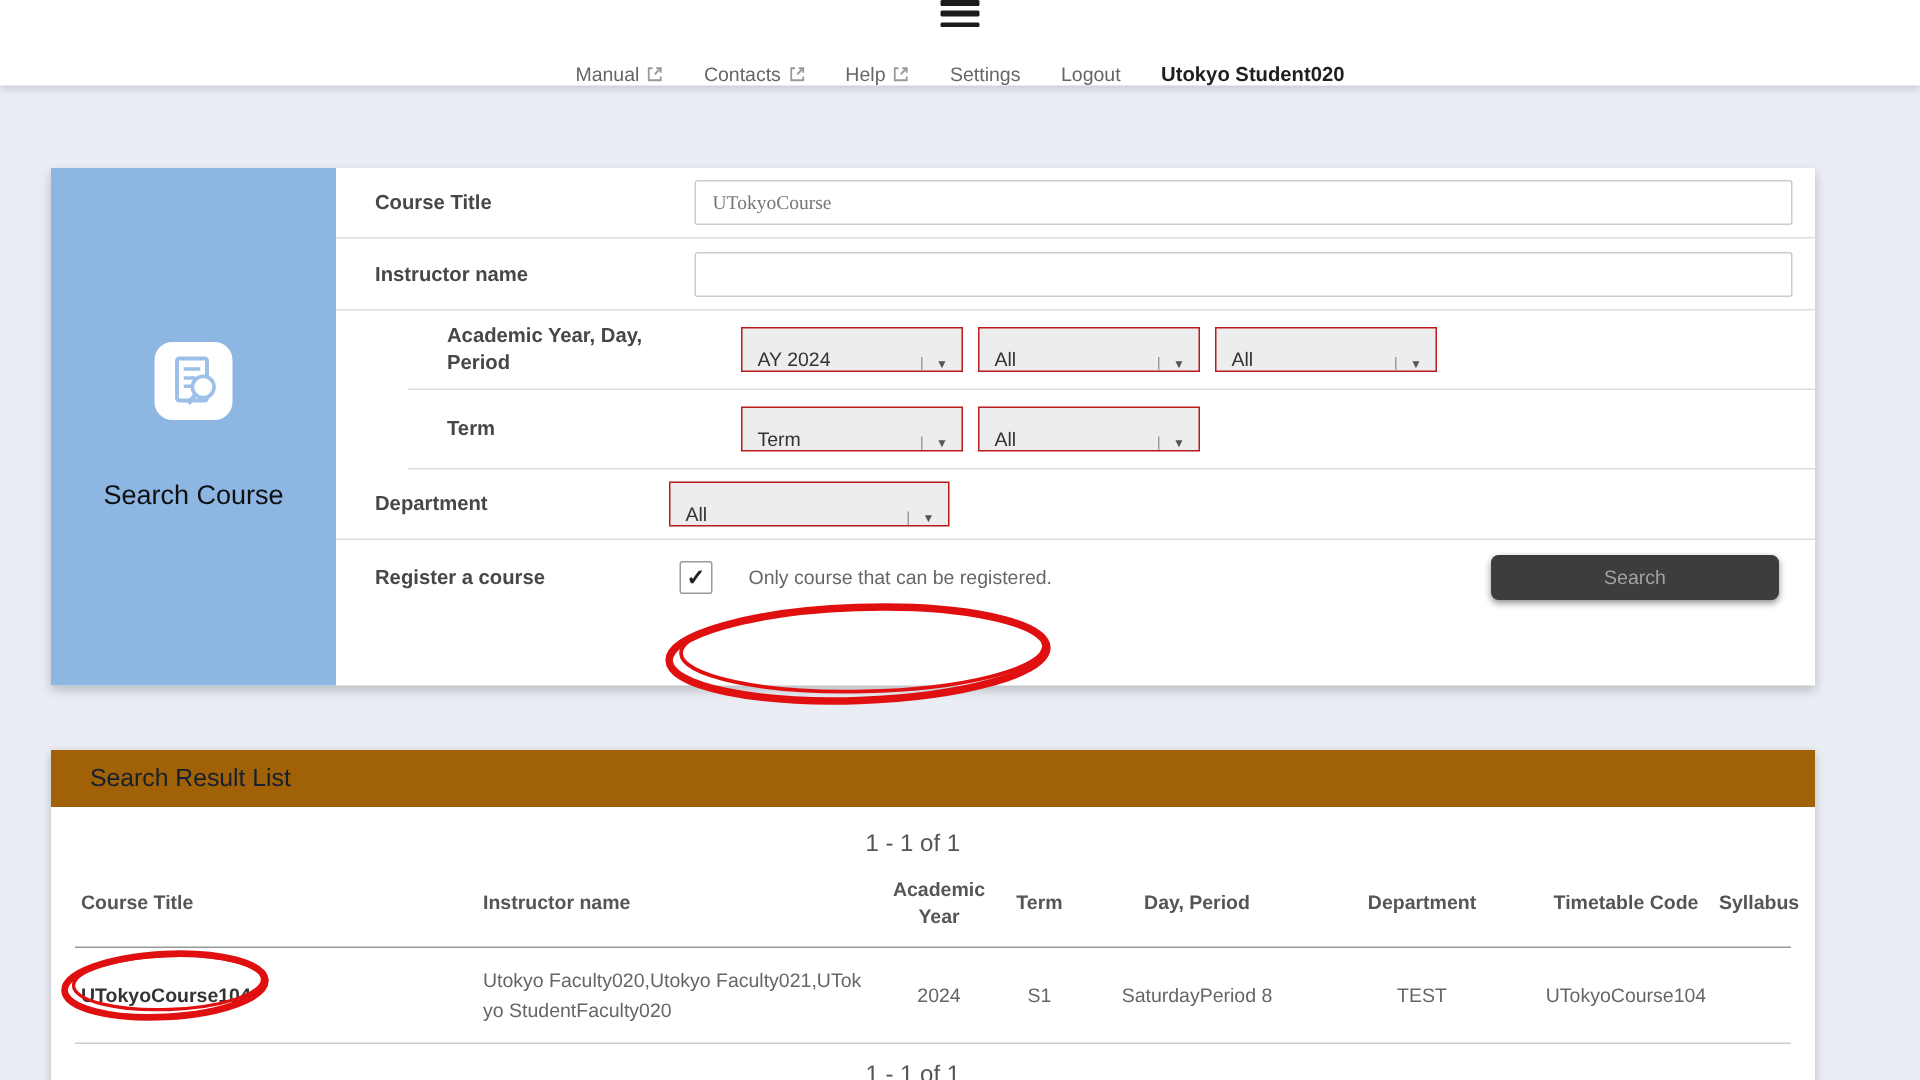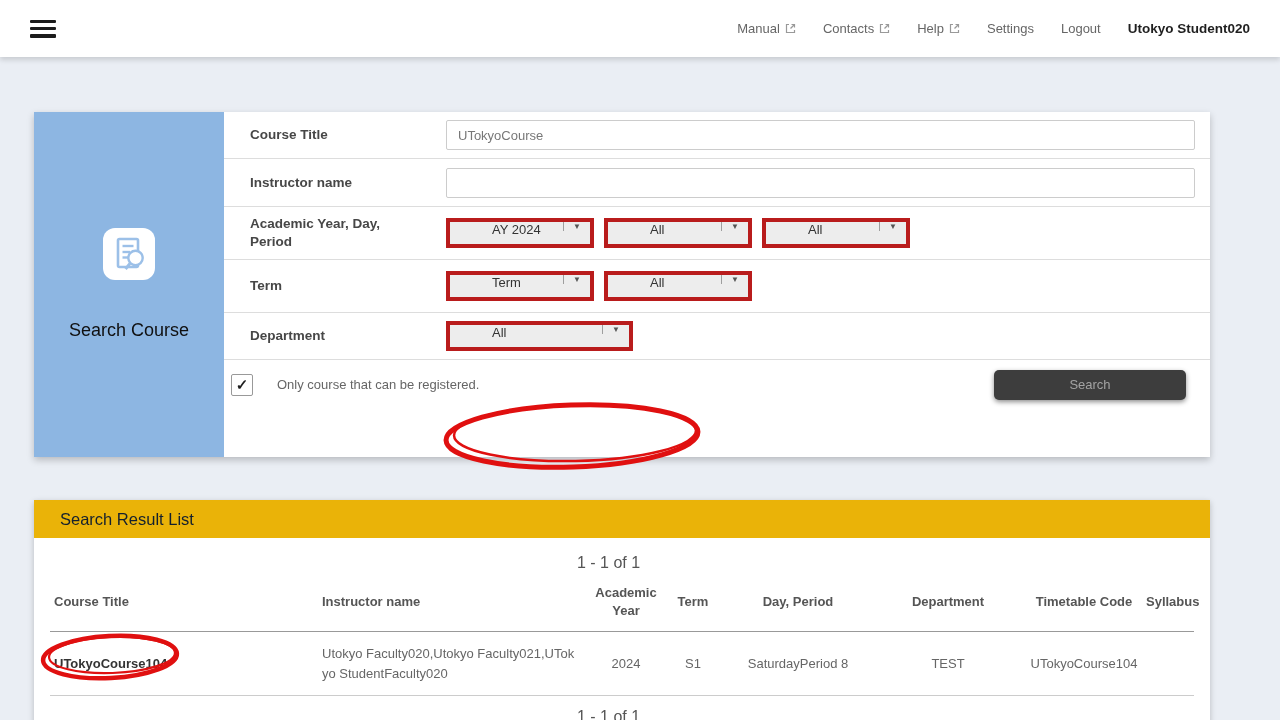--- a/index.html
+++ b/index.html
@@ -10,21 +10,21 @@
     position:relative;
     overflow:hidden;
   }
 
   
   .topbar {
     position:absolute; top:0; left:0; right:0; height:57px;
     background:#fff;
     box-shadow:0 3px 5px rgba(0,0,0,.14);
     display:flex; align-items:center; justify-content:space-between;
-    padding:0 30px; z-index:5;
+    padding:0 30px; z-index:5;flex-direction:column;
   }
   .hamburger { width:26px; height:18px; display:flex; flex-direction:column; justify-content:space-between; cursor:pointer; }
   .hamburger span { display:block; height:3.5px; background:#1c1c1c; border-radius:1px; }
   .nav { display:flex; align-items:center; gap:27px; }
   .nav-item { font-size:13px; color:#666; display:flex; align-items:center; gap:5px; cursor:pointer; }
   .nav-user { font-size:13.5px; font-weight:bold; color:#1f1f1f; }
   .ext-icon { width:11px; height:11px; display:inline-block; }
 
   
   .search-panel {
@@ -38,37 +38,37 @@
   }
   .icon-tile {
     width:52px; height:52px; background:#fff; border-radius:12px;
     display:flex; align-items:center; justify-content:center;
   }
   .sidebar-title { font-size:18px; color:#101010;margin-top:20px; }
 
   .form { margin-left:190px; }
   .frow { display:flex; align-items:center; border-bottom:1px solid #ddd; position:relative; }
   .frow:last-child { border-bottom:none; }
-  .h47 { height:47px; } .h48 { height:48px; } .h53 { height:53px; } .h49 { height:49px; }
+  .h47 { height:47px; } .h48 { height:48px; } .h53 { height:53px;margin-left:48px; } .h49 { height:49px; }
   .flabel {
     width:222px; padding-left:26px; padding-right:42px;
     font-weight:bold; font-size:13.5px; color:#474747; line-height:1.3;
   }
   .fcontrol { flex:1; display:flex; align-items:center; gap:10px; padding-right:15px; }
 
   .text-input {
     width:100%; height:30px; border:1px solid #ccc; border-radius:2px;
     padding:0 11px; font-size:13px; color:#777; background:#fff;
-    font-family:Liberation Sans, sans-serif; outline:none;
+    font-family:Liberation Serif, serif; outline:none;margin-left:17px;
   }
   .text-input::placeholder { color:#b2b2b2; }
 
   .select {
-    height:30px; background:#ededed; border:4px solid #b91c1c;
-    display:flex; align-items:flex-start; width:148px; cursor:pointer; flex-shrink:0;padding-left:32px;
+    height:30px; background:#ededed; border:1px solid #b91c1c;
+    display:flex; align-items:flex-end; width:148px; cursor:pointer; flex-shrink:0;
   }
   .select.wide { width:187px; }
   .select .txt { flex:1; display:flex; align-items:center; padding:0 10px; font-size:13px; color:#333; overflow:hidden; white-space:nowrap; }
   .select .arr { width:27px; border-left:1px solid #9e9e9e; display:flex; align-items:center; justify-content:center; font-size:8px; color:#555; }
 
   .checkbox {
     width:22px; height:22px; border:1px solid #999; background:#fff; border-radius:2px;
     display:flex; align-items:center; justify-content:center;
     font-size:15px; font-weight:bold; color:#1e1e1e; margin-left:7px; cursor:pointer; flex-shrink:0;
   }
@@ -81,21 +81,21 @@
     font-family:"Liberation Sans", sans-serif;
     box-shadow:0 2px 5px rgba(0,0,0,.45); cursor:pointer;
   }
 
   
   .result-panel {
     position:absolute; left:34px; top:500px; width:1176px; height:232px;
     background:#fff; box-shadow:0 2px 6px rgba(0,0,0,.22);
   }
   .result-header {
-    height:38px; background:#eab308; display:flex; align-items:center;
+    height:38px; background:#a16207; display:flex; align-items:center;
     padding-left:26px; font-size:16.5px; color:#14202e;
   }
   .pagination { text-align:center; padding:16px 27px 0 0; font-size:16px; color:#555; }
   .pagination.bottom { padding-top:12px; }
 
   table.results { margin:4px 16px 0 16px; width:1144px; border-collapse:collapse; table-layout:fixed; }
   .results th {
     font-size:13px; font-weight:bold; color:#555; text-align:center;
     padding:8px 2px 12px 2px; border-bottom:1px solid #999; vertical-align:middle; line-height:1.35;
   }
@@ -223,20 +223,21 @@
       <div class="flabel">Department</div>
       <div class="fcontrol">
         <div class="select wide">
           <span class="txt">All</span>
           <span class="arr">▼</span>
         </div>
       </div>
     </div>
 
     <div class="frow h49">
+      <div class="flabel">Register a course</div>
       <div class="fcontrol">
         <span class="checkbox">✓</span>
         <span class="check-label">Only course that can be registered.</span>
       </div>
       <button class="search-btn">Search</button>
     </div>
   </div>
 </div>
 
 <div class="result-panel">

